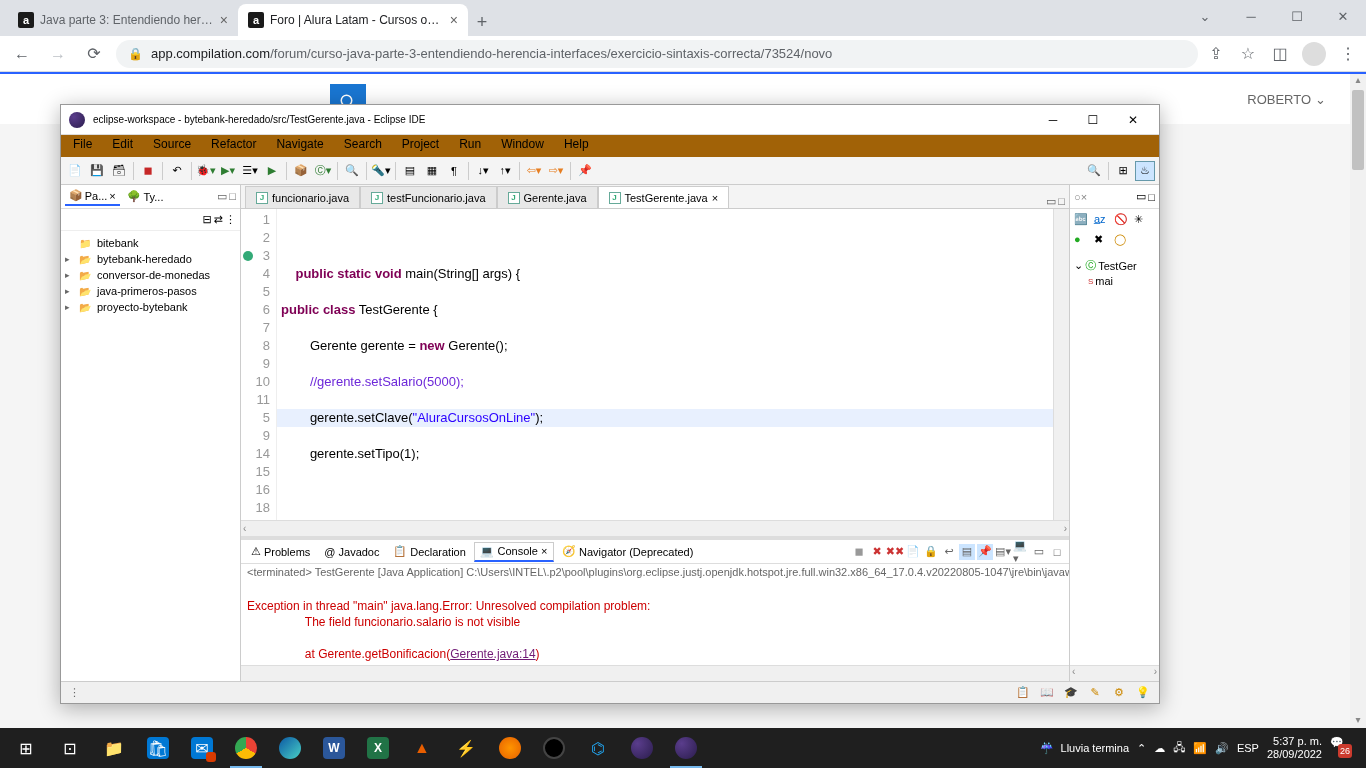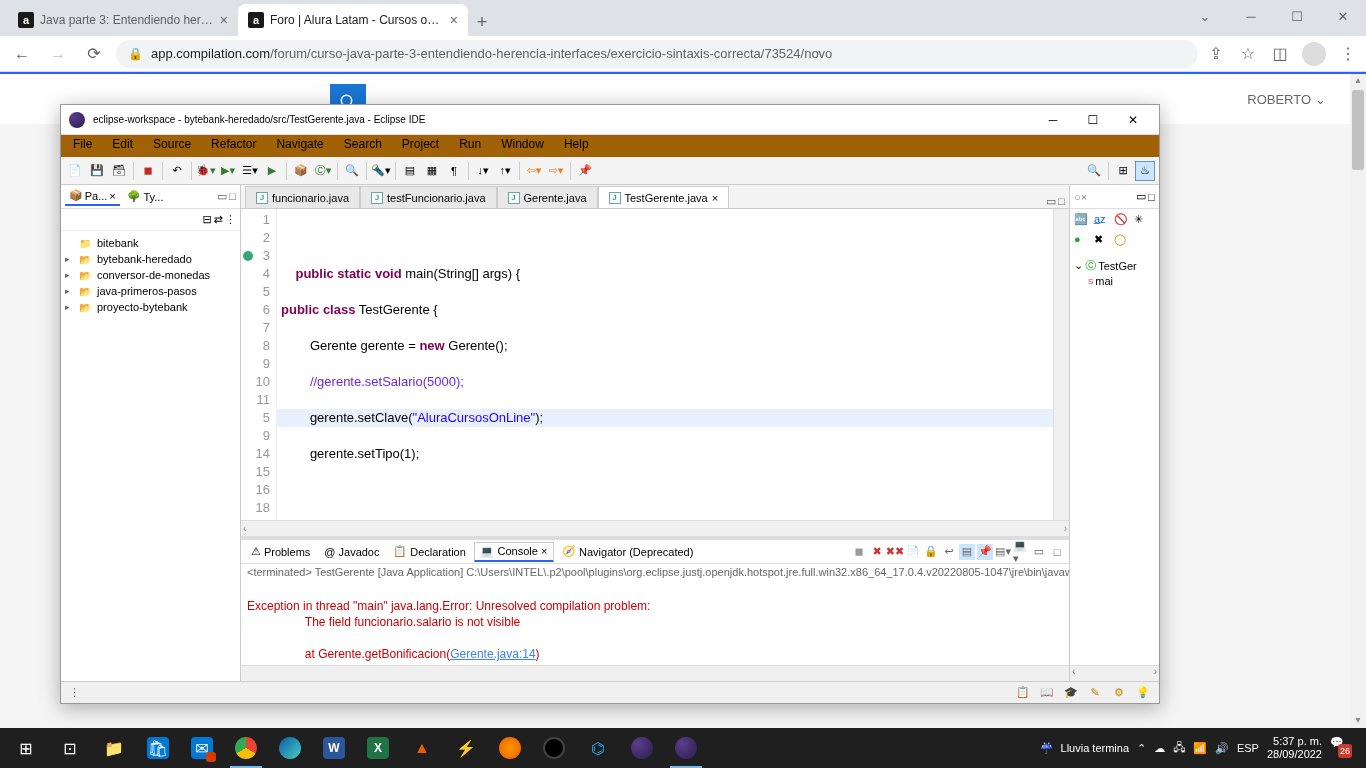--- a/index.html
+++ b/index.html
@@ -98,21 +98,21 @@
 
 .bottom-panel { height: 145px; border-top: 4px solid #ddd; background: #fff; display: flex; flex-direction: column; font-size: 11px; }
 .bp-tabs { height: 24px; display: flex; align-items: center; padding: 0 4px; border-bottom: 1px solid #ddd; gap: 2px; }
 .bp-tab { padding: 2px 6px; display: flex; align-items: center; gap: 3px; }
 .bp-tab.active { background: #fff; border: 1px solid #ccc; border-bottom: 2px solid #2962ff; }
 .bp-tabs .bp-controls { margin-left: auto; display: flex; gap: 2px; align-items: center; color: #666; }
 .bp-controls .c-btn { width: 16px; height: 16px; display: flex; align-items: center; justify-content: center; font-size: 11px; }
 .bp-desc { padding: 2px 6px; color: #666; font-size: 11px; white-space: nowrap; overflow: hidden; }
 .console-out { flex: 1; font-family: Consolas, monospace; font-size: 12px; padding: 2px 6px; line-height: 16px; white-space: pre; overflow: hidden; }
 .console-out .err { color: #cc0000; }
-.console-out .link { color: #3b82f6; text-decoration: underline; }
+.console-out .link { color: #701a75; text-decoration: underline; }
 .bp-hscroll { height: 16px; background: #f0f0f0; border-top: 1px solid #ddd; }
 
 .eclipse-status { height: 22px; background: #f0f0f0; border-top: 1px solid #ccc; display: flex; align-items: center; justify-content: flex-end; padding: 0 8px; gap: 8px; font-size: 11px; color: #666; }
 .eclipse-status .st-icon { width: 16px; height: 16px; display: flex; align-items: center; justify-content: center; }
 
 
 .taskbar { position: absolute; bottom: 0; left: 0; right: 0; height: 40px; background: #1f1f1f; display: flex; align-items: center; padding: 0 4px; }
 .taskbar .tb-item { width: 44px; height: 40px; display: flex; align-items: center; justify-content: center; color: #fff; font-size: 16px; position: relative; }
 .taskbar .tb-item.active::after { content: ""; position: absolute; bottom: 0; left: 6px; right: 6px; height: 2px; background: #76b9ed; }
 .taskbar .tb-right { margin-left: auto; display: flex; align-items: center; gap: 8px; color: #fff; font-size: 11px; padding-right: 8px; }

